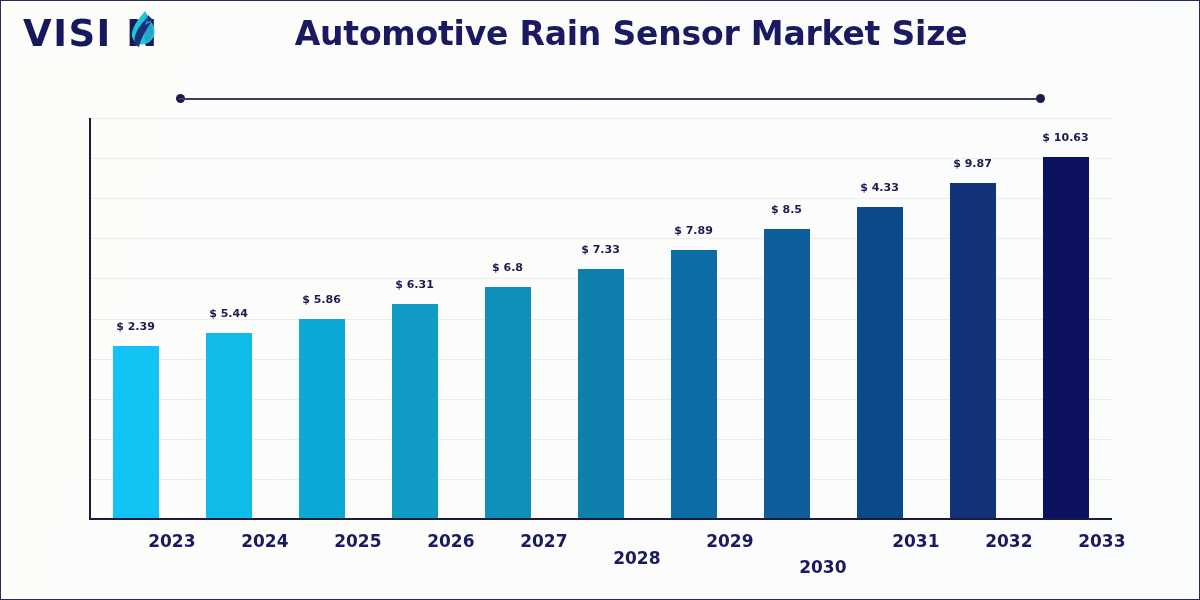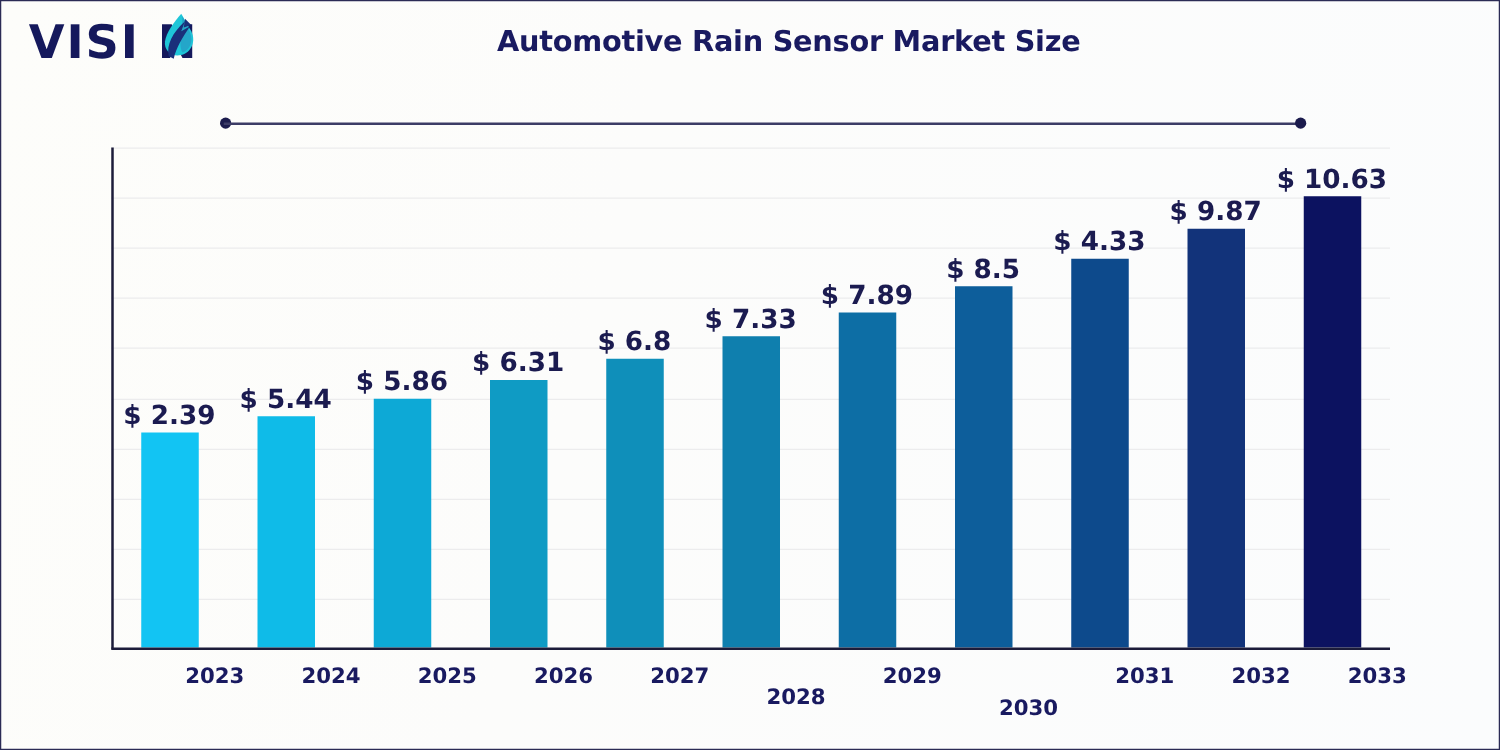--- a/index.html
+++ b/index.html
@@ -74,21 +74,21 @@
     white-space: nowrap;
   }
 
   #title {
     position: absolute;
     left: 230px;
     top: 16px;
     width: 800px;
     text-align: center;
     font-family: "DejaVu Sans", sans-serif;
-    font-size: 23px;
+    font-size: 33px;
     font-weight: 700;
     line-height: 34px;
     color: #191a60;
     letter-spacing: -0.2px;
   }
 
   
   #divider {
     position: absolute;
     left: 175px;
@@ -154,21 +154,21 @@
 
   .bar {
     position: absolute;
     bottom: 1px;
   }
 
   .bar-value {
     position: absolute;
     text-align: center;
     font-family: "DejaVu Sans", sans-serif;
-    font-size: 21px;
+    font-size: 11px;
     font-weight: 700;
     color: #1b1b50;
     white-space: nowrap;
   }
 
   .x-label {
     position: absolute;
     text-align: right;
     font-family: "DejaVu Sans", sans-serif;
     font-size: 17px;

